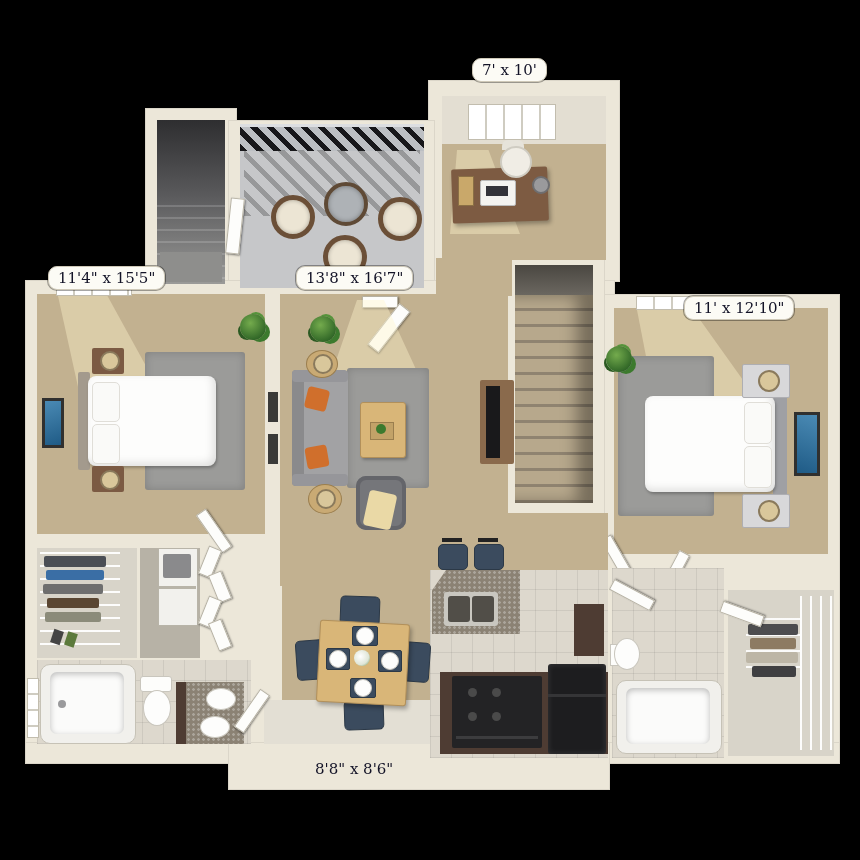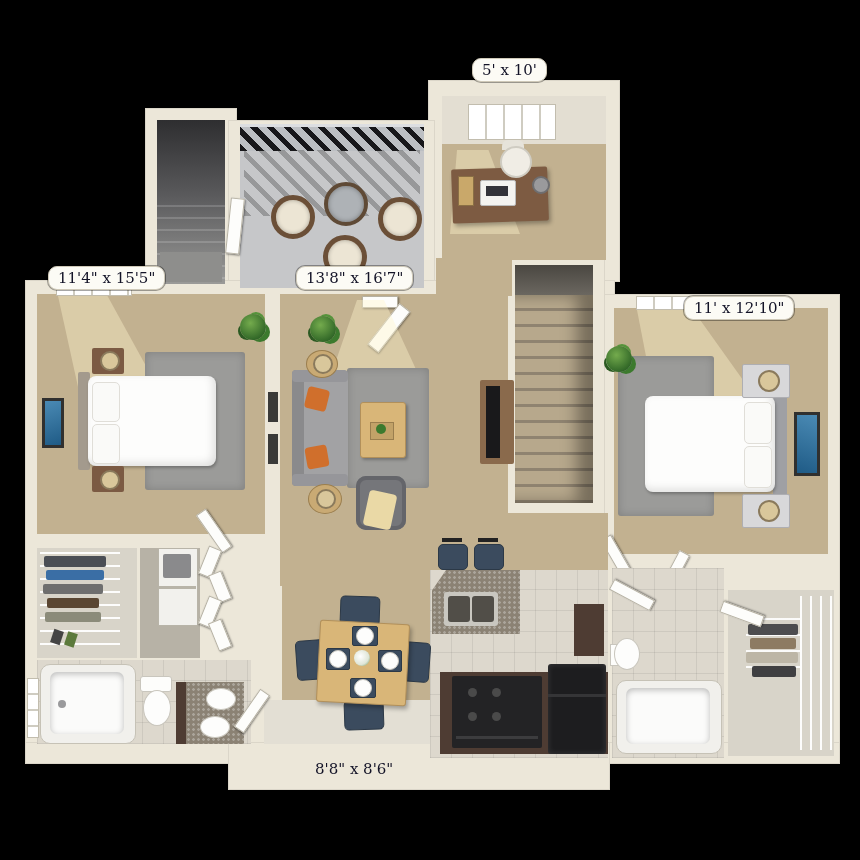--- a/index.html
+++ b/index.html
@@ -214,19 +214,19 @@
 
   <div class="a" style="left:728px;top:590px;width:106px;height:166px;background:#d8d4c9"></div>
   <div class="a" style="left:800px;top:596px;width:32px;height:154px;background:repeating-linear-gradient(90deg,rgba(255,255,255,.95) 0 2px,transparent 2px 10px)"></div>
   <div class="a" style="left:746px;top:618px;width:54px;height:62px;background:repeating-linear-gradient(180deg,rgba(255,255,255,.9) 0 2px,transparent 2px 16px)"></div>
   <div class="a" style="left:748px;top:624px;width:50px;height:11px;background:#4d4d4f;border-radius:2px"></div>
   <div class="a" style="left:750px;top:638px;width:46px;height:11px;background:#8d7b62;border-radius:2px"></div>
   <div class="a" style="left:746px;top:652px;width:52px;height:11px;background:#bdb6a6;border-radius:2px"></div>
   <div class="a" style="left:752px;top:666px;width:44px;height:11px;background:#3f3f41;border-radius:2px"></div>
   <div class="a door" style="left:736px;top:592px;width:10px;height:42px;transform:rotate(-70deg)"></div>
 
-  <div class="a pill" style="left:472px;top:58px">5' x 10'</div>
+  <div class="a pill" style="left:472px;top:58px">7' x 10'</div>
   <div class="a pill" style="left:48px;top:266px">11'4" x 15'5"</div>
   <div class="a pill" style="left:296px;top:266px">13'8" x 16'7"</div>
   <div class="a pill" style="left:684px;top:296px">11' x 12'10"</div>
   <div class="a pill plain" style="left:306px;top:758px">8'8" x 8'6"</div>
 
 </div>
 
 </body></html>

